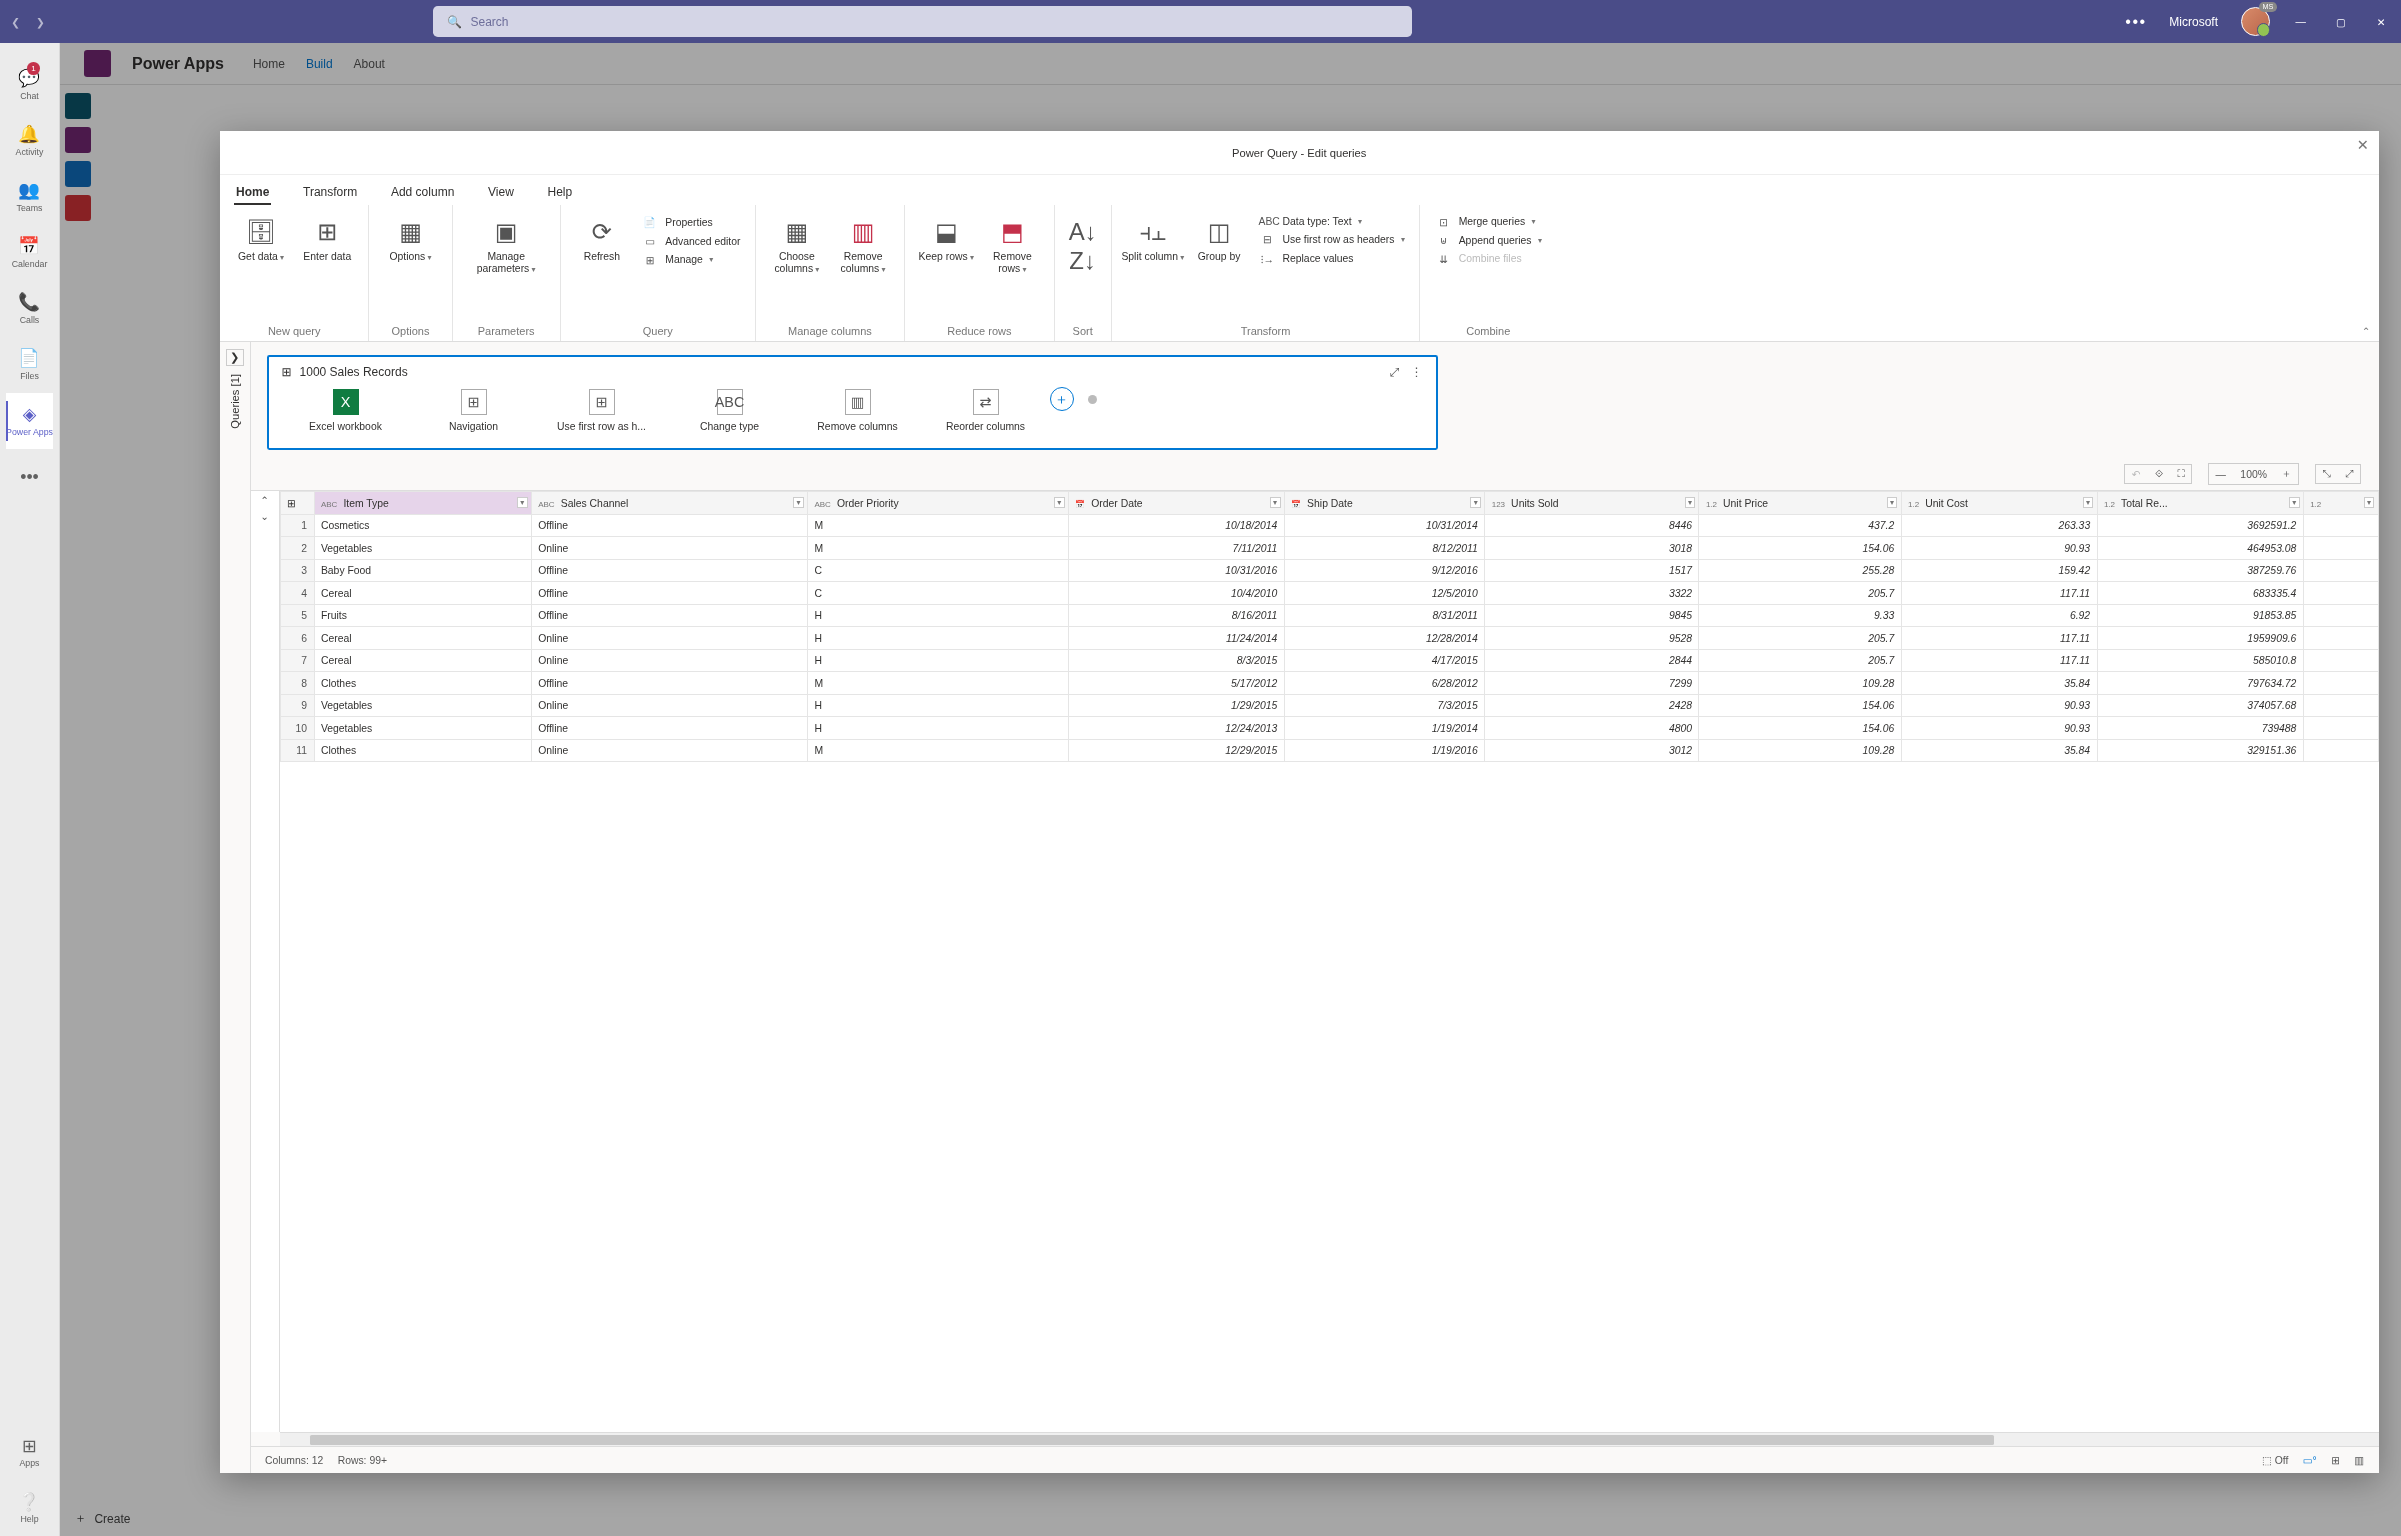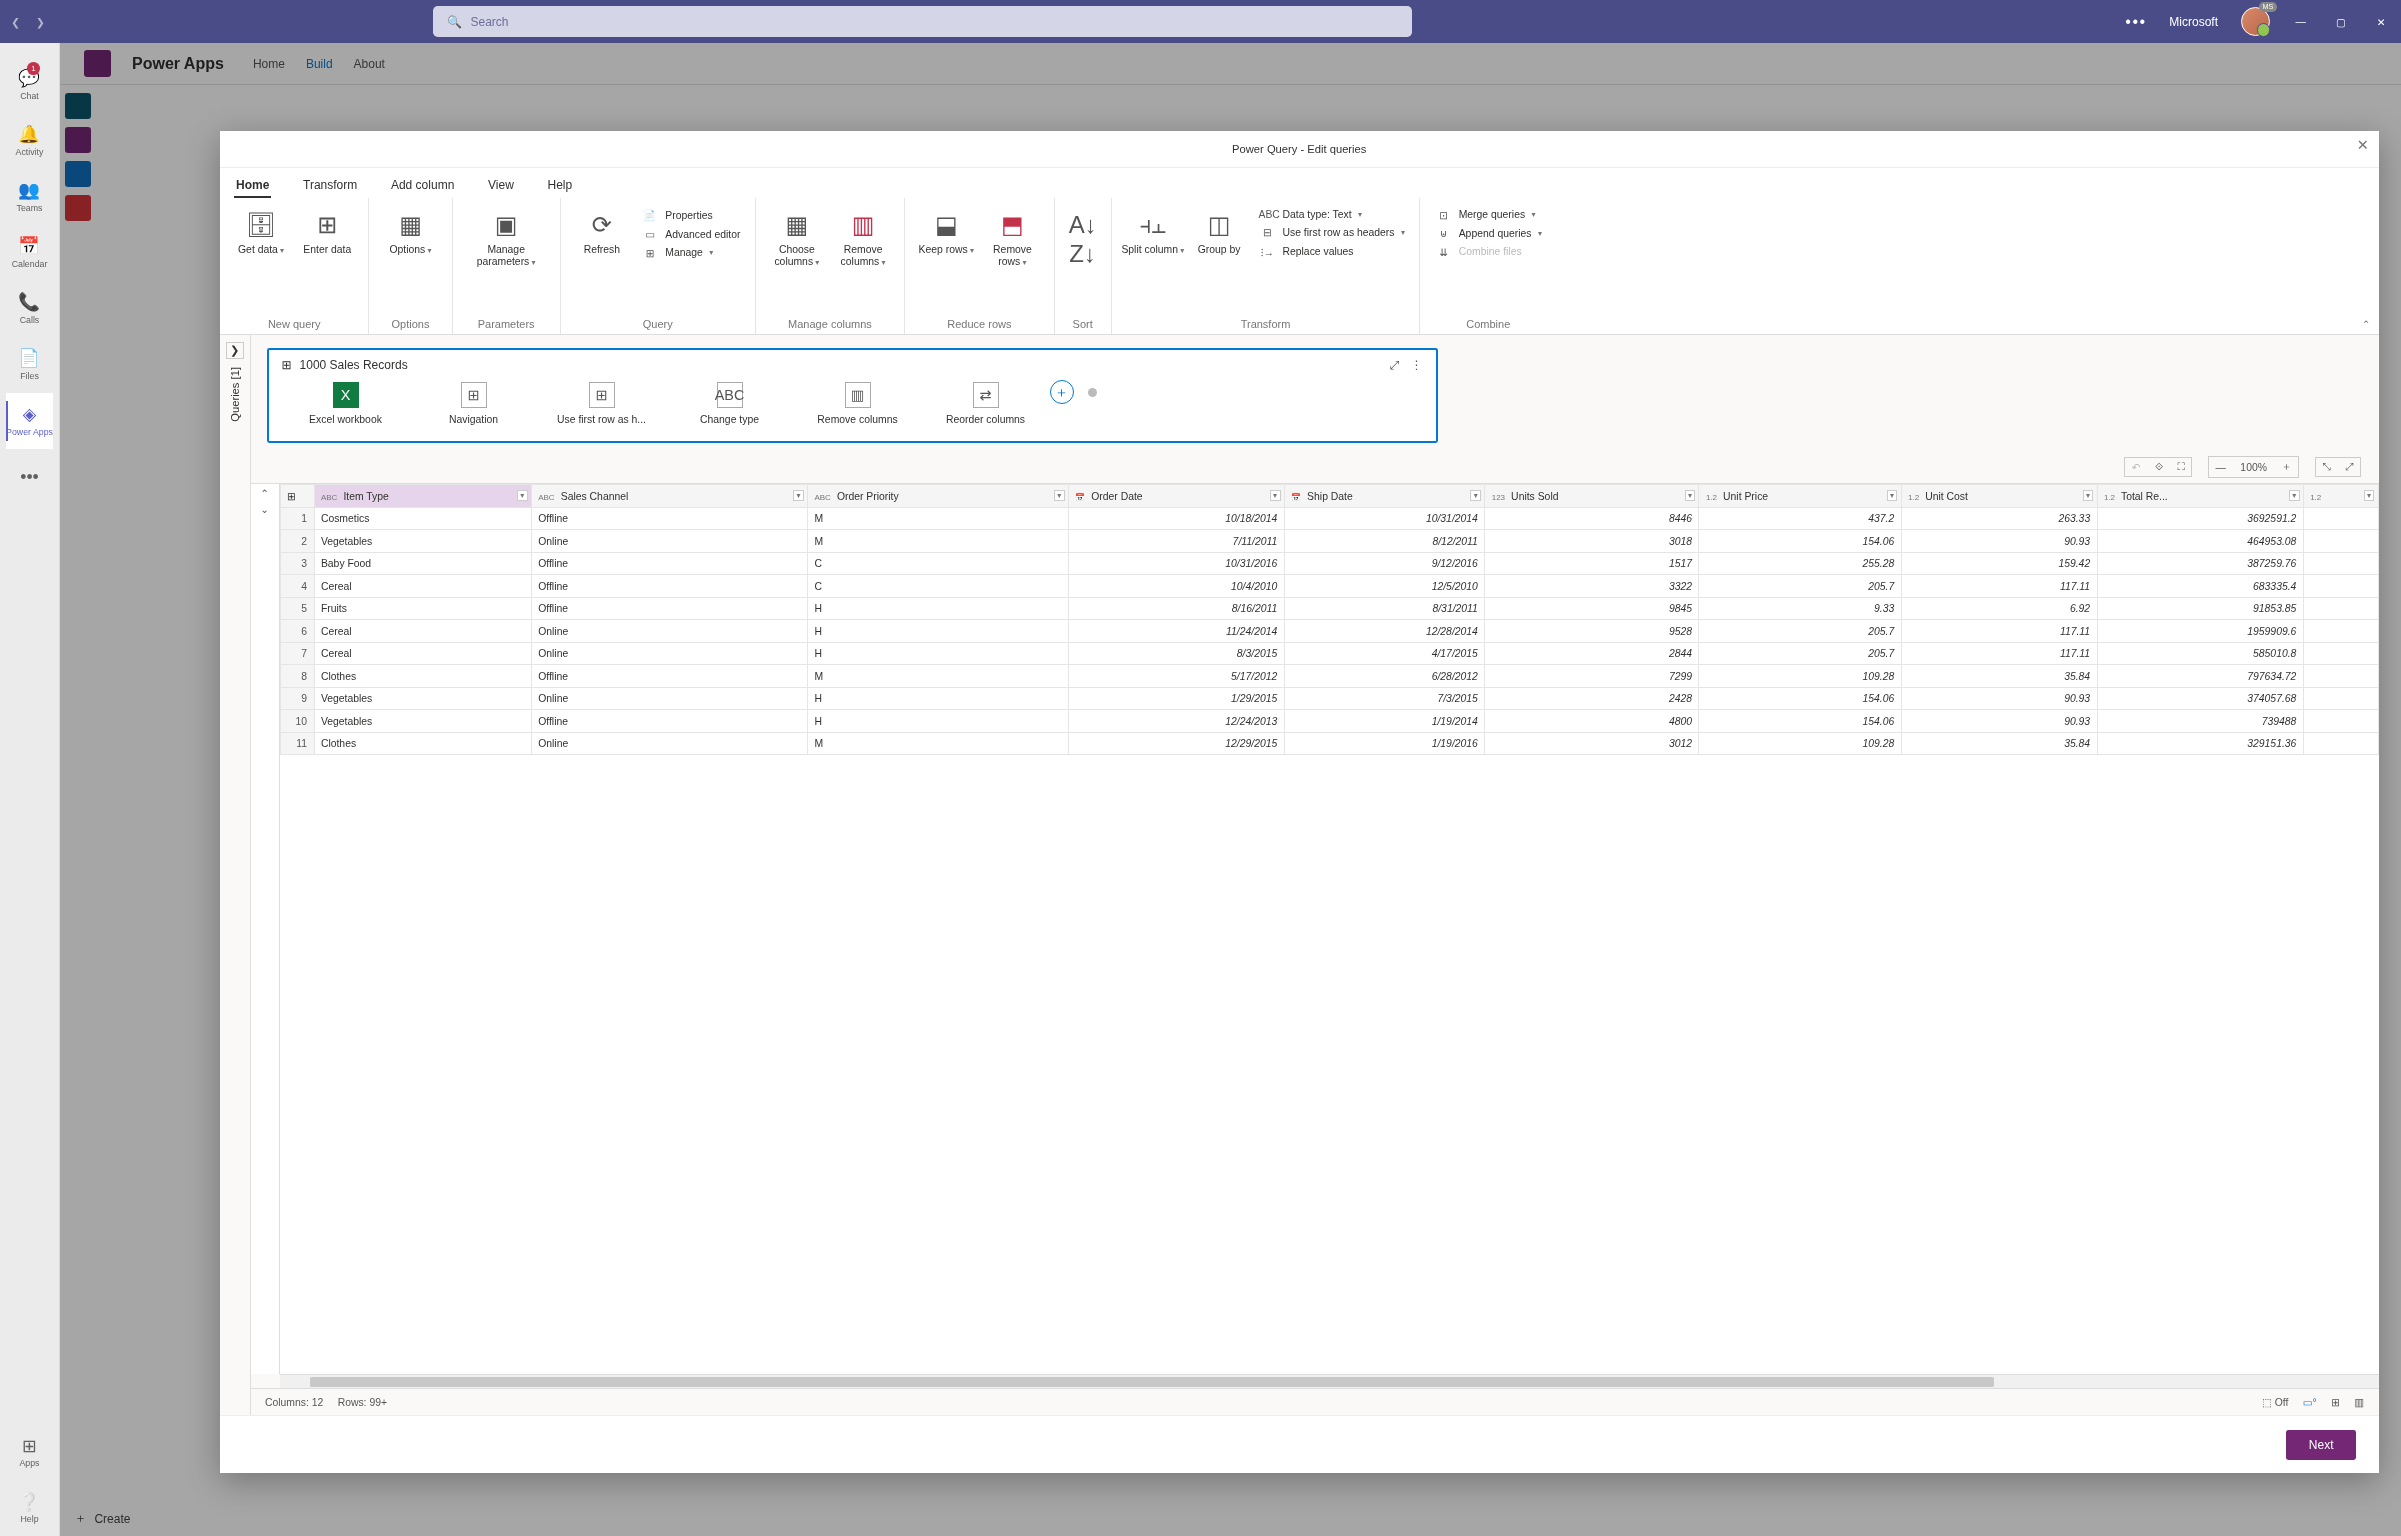--- a/index.html
+++ b/index.html
@@ -29,21 +29,21 @@
 .pa-title{font-size:16px;font-weight:600}
 .pa-link{font-size:12px;color:#555;cursor:pointer}
 .pa-link.active{color:#0078d4}
 .backdrop{position:absolute;inset:0;background:rgba(0,0,0,.35)}
 .pa-sidebar{position:absolute;left:0;top:42px;width:35px;display:flex;flex-direction:column;gap:8px;padding:8px 4.8px}
 .pa-side-icon{width:26px;height:26px;border-radius:3.2px;background:#0b556a}
 .pa-side-icon.b{background:#742774}
 .pa-side-icon.c{background:#106ebe}
 .pa-side-icon.d{background:#d13438}
 .dialog{position:absolute;left:160px;top:88px;right:22.5px;bottom:64px;background:#fff;box-shadow:0 8px 32px rgba(0,0,0,.3);display:flex;flex-direction:column}
-.dlg-title{height:37px;display:flex;align-items:center;justify-content:center;font-size:11.2px;position:relative;border-bottom:0.8px solid #eee}
+.dlg-title{height:44px;display:flex;align-items:center;justify-content:center;font-size:11.2px;position:relative;border-bottom:0.8px solid #eee}
 .dlg-close{position:absolute;right:9.6px;top:6.4px;font-size:14.4px;color:#777;cursor:pointer}
 .ribbon{border-bottom:0.8px solid #ddd}
 .rtabs{display:flex;gap:30.5px;padding:4.8px 14.4px 0 14.4px;font-size:12px}
 .rtab{padding:4.8px 1.6px;cursor:pointer}
 .rtab.active{border-bottom:2.4px solid #323130;font-weight:600}
 .rcontent{display:flex;height:136px}
 .rgroup{display:flex;flex-direction:column;border-right:0.8px solid #e5e5e5;padding:4.8px 9.6px 0 9.6px}
 .rgroup-body{flex:1;display:flex;align-items:flex-start;gap:3.2px}
 .rgroup-label{font-size:11px;color:#777;text-align:center;padding:3.2px 0 4.8px}
 .rbtn-lg{display:flex;flex-direction:column;align-items:center;justify-content:flex-start;width:63px;padding-top:4.8px;cursor:pointer;font-size:10.4px;text-align:center}
@@ -582,19 +582,16 @@
             <span class="right">
               <span>⬚ <span>Off</span></span>
               <span style="color:#0078d4">▭°</span>
               <span>⊞</span>
               <span>▥</span>
             </span>
           </div>
         </div>
       </div>
 
-      <div class="footer">
-        <button class="btn-next">Next</button>
-      </div>
     </div>
   </div>
 </div>
 
 
 </body></html>

